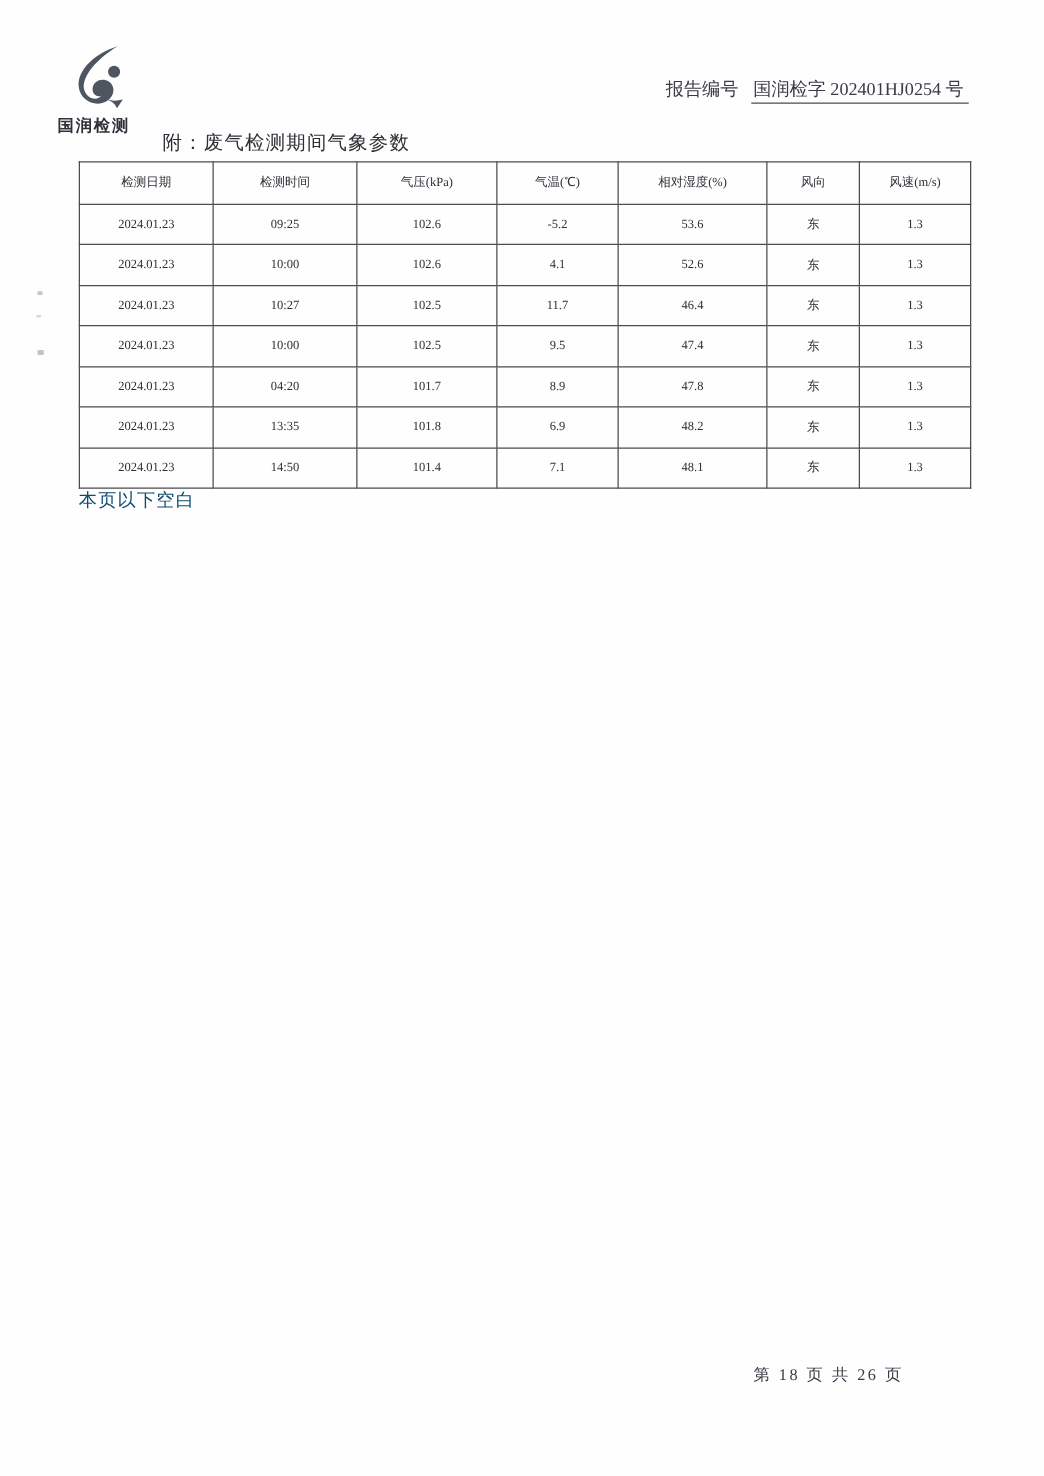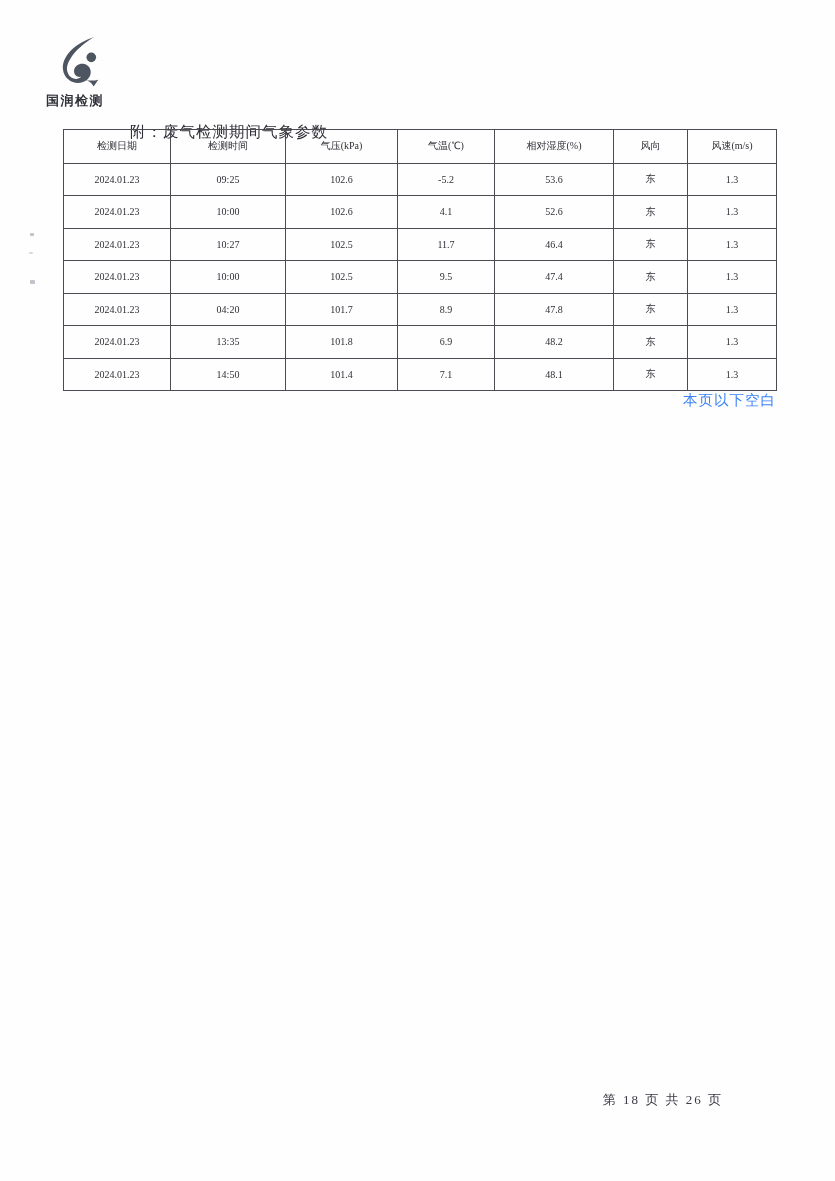--- a/index.html
+++ b/index.html
@@ -29,21 +29,21 @@
     font-size: 14.5px; color: #3a3a44; white-space: nowrap;
   }
   .report-line .label { margin-right: 10px; }
   .report-line .value {
     border-bottom: 1px solid #4a4a54; padding: 0 4px 2px 2px;
   }
 
   
   .attachment-title {
     position: absolute; left: 130px; top: 104px;
-    font-size: 15.5px; color: #2e2e36; letter-spacing: 1px; margin-top: 18px;
+    font-size: 15.5px; color: #2e2e36; letter-spacing: 1px;
   }
 
   
   .weather-table {
     position: absolute; left: 63px; top: 129px;
     border-collapse: collapse; table-layout: fixed;
     width: 713px;
   }
   .weather-table th, .weather-table td {
     border: 1px solid #4b4b52;
@@ -54,21 +54,21 @@
     overflow: hidden; white-space: nowrap;
   }
   .weather-table th { height: 32.5px; }
   .c0 { width: 107px; } .c1 { width: 115px; } .c2 { width: 112px; }
   .c3 { width: 97px; }  .c4 { width: 119px; } .c5 { width: 74px; }
   .c6 { width: 89px; }
 
   
   .blank-note {
     position: absolute; left: 63px; top: 391px; width: 713px;
-    text-align: right; font-size: 14.5px; color: #3b82f6;
+    text-align: left; font-size: 14.5px; color: #0c4a6e;
     letter-spacing: 1px;
   }
 
   
   .page-footer {
     position: absolute; right: 112px; top: 1091px;
     font-size: 13px; color: #3a3a46; letter-spacing: 2px;
     white-space: nowrap;
     margin-left: 39px;
   }
@@ -92,20 +92,23 @@
       <path d="M43 1 C 24 7, 8 21, 9.5 36 C 10.8 48, 24 54, 33.5 48.5
                C 40.5 44.5, 41.5 35.5, 35.5 31.5 C 30 28, 22.5 30.5, 21.5 37
                C 20.8 41.5, 24.5 45, 29 44 C 24.5 48.5, 15.5 46, 14 37.5
                C 12.2 26.5, 26 11, 43 1 Z" fill="#4d5560"></path>
       <circle cx="40" cy="23" r="5.2" fill="#4d5560"></circle>
       <path d="M33 47 q 7 1.5 9.5 7.5 l 5 -7.5 q -7 2 -14.5 0 Z" fill="#4d5560"></path>
     </svg>
     <span class="logo-text">国润检测</span>
   </div>
 
+  <div class="report-line">
+    <span class="label">报告编号</span><span class="value">国润检字 202401HJ0254 号</span>
+  </div>
 
   <div class="attachment-title">附：废气检测期间气象参数</div>
 
   <table class="weather-table">
     <colgroup>
       <col class="c0">
         <col class="c1">
         <col class="c2">
         <col class="c3">
       <col class="c4">

